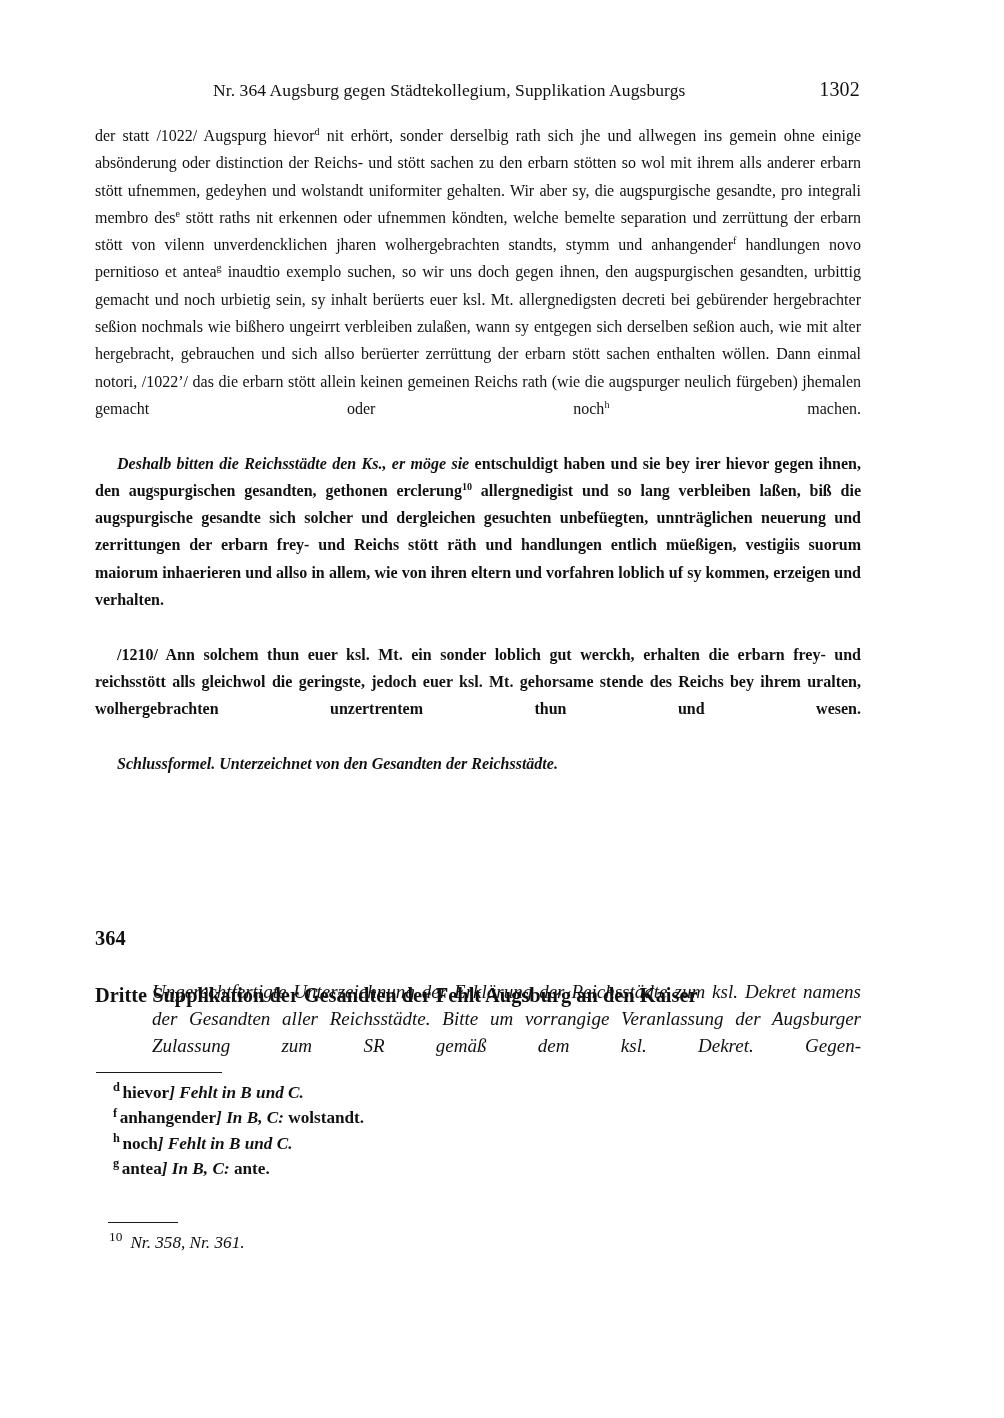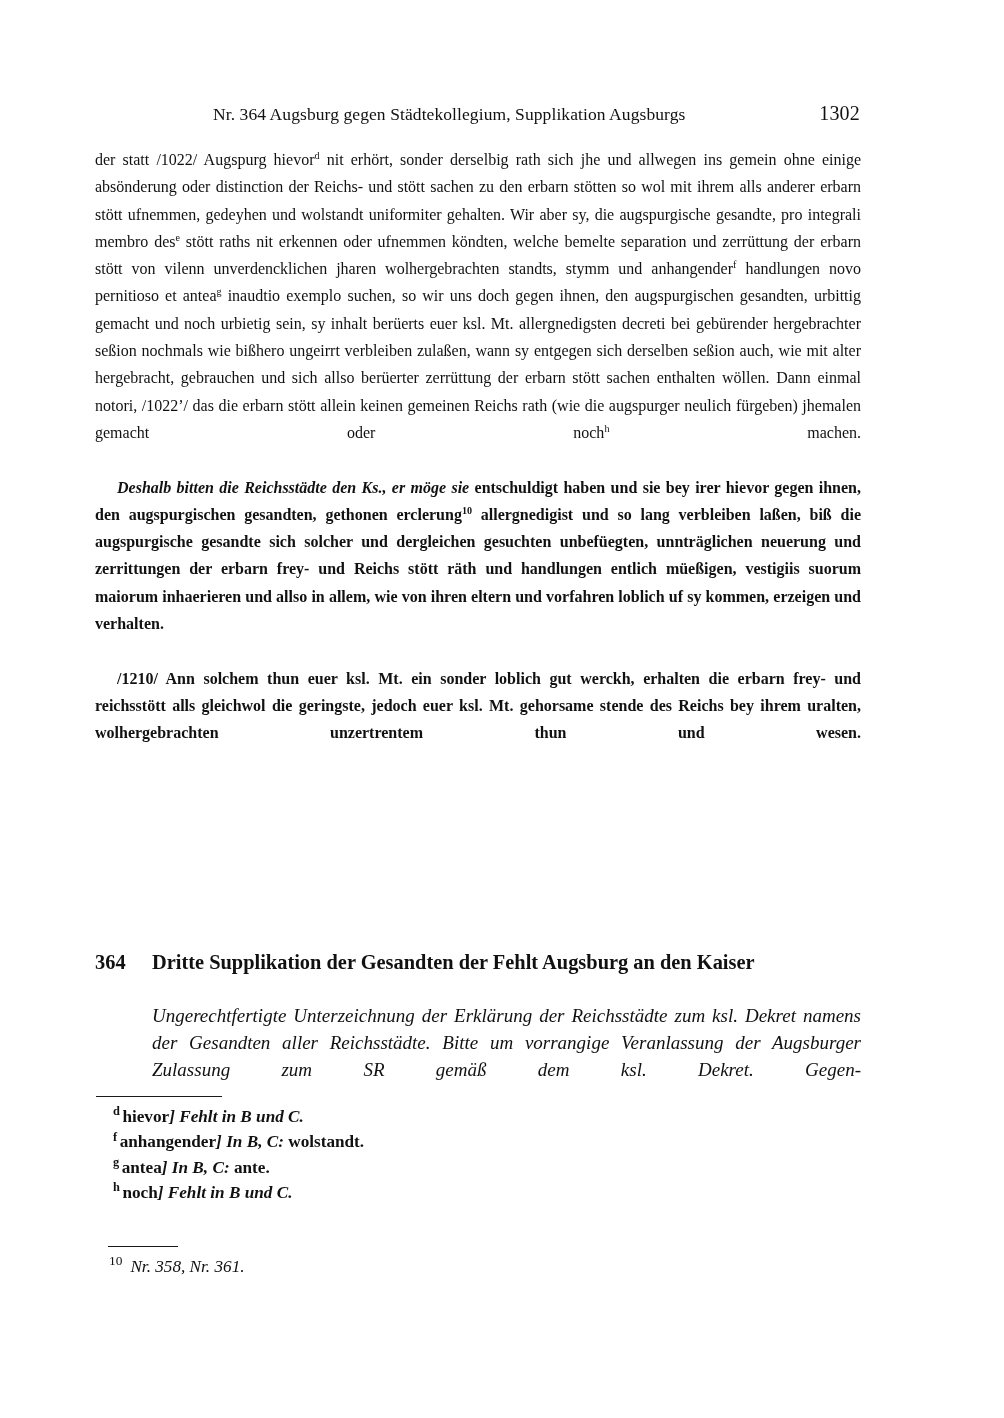--- a/index.html
+++ b/index.html
@@ -14,21 +14,20 @@
     font-family: "Liberation Serif", "DejaVu Serif", serif;
     color: #111111;
     overflow: hidden;
   }
 
   .page {
     position: absolute;
     left: 0; top: 0;
     width: 1004px;
     height: 1278px;
-    margin-top: 24px;
   }
 
   
   .runhead {
     position: absolute;
     left: 95px;
     top: 78px;
     width: 765px;
     height: 26px;
     display: flex;
@@ -88,20 +87,21 @@
   .section-heading {
     position: absolute;
     left: 95px;
     top: 925px;
     width: 766px;
     font-size: 20.4px;
     font-weight: bold;
     line-height: 26px;
     display: flex;
     align-items: baseline;
+    flex-direction: column;
   }
   .section-number {
     width: 57px;
     flex: 0 0 57px;
   }
   .section-title { flex: 1 1 auto; }
 
   
   .regest {
     position: absolute;
@@ -185,39 +185,40 @@
   </div>
 
   <div class="textblock">
 
     <p class="body"><span>der statt /1022/ Augspurg hievor</span><sup class="note">d</sup><span> nit erhört, sonder derselbig rath sich jhe und allwegen ins gemein ohne einige absönderung oder distinction der Reichs- und stött sachen zu den erbarn stötten so wol mit ihrem alls anderer erbarn stött ufnemmen, gedeyhen und wolstandt uniformiter gehalten. Wir aber sy, die augspurgische gesandte, pro integrali membro des</span><sup class="note">e</sup><span> stött raths nit erkennen oder ufnemmen köndten, welche bemelte separation und zerrüttung der erbarn stött von vilenn unverdencklichen jharen wolhergebrachten standts, stymm und anhangender</span><sup class="note">f</sup><span> handlungen novo pernitioso et antea</span><sup class="note">g</sup><span> inaudtio exemplo suchen, so wir uns doch gegen ihnen, den augspurgischen gesandten, urbittig gemacht und noch urbietig sein, sy inhalt berüerts euer ksl. Mt. allergnedigsten decreti bei gebürender hergebrachter seßion nochmals wie bißhero ungeirrt verbleiben zulaßen, wann sy entgegen sich derselben seßion auch, wie mit alter hergebracht, gebrauchen und sich allso berüerter zerrüttung der erbarn stött sachen enthalten wöllen. Dann einmal notori, /1022’/ das die erbarn stött allein keinen gemeinen Reichs rath (wie die augspurger neulich fürgeben) jhemalen gemacht oder noch</span><sup class="note">h</sup><span> machen.</span></p>
 
     <p class="body indent"><span class="it">Deshalb bitten die Reichsstädte den Ks., er möge sie</span><span> entschuldigt haben und sie bey irer hievor gegen ihnen, den augspurgischen gesandten, gethonen erclerung</span><sup class="note">10</sup><span> allergnedigist und so lang verbleiben laßen, biß die augspurgische gesandte sich solcher und dergleichen gesuchten unbefüegten, unnträglichen neuerung und zerrittungen der erbarn frey- und Reichs stött räth und handlungen entlich müeßigen, vestigiis suorum maiorum inhaerieren und allso in allem, wie von ihren eltern und vorfahren loblich uf sy kommen, erzeigen und verhalten.</span></p>
 
     <p class="body indent"><span>/1210/ Ann solchem thun euer ksl. Mt. ein sonder loblich gut werckh, erhalten die erbarn frey- und reichsstött alls gleichwol die geringste, jedoch euer ksl. Mt. gehorsame stende des Reichs bey ihrem uralten, wolhergebrachten unzertrentem thun und wesen.</span></p>
 
+    <p class="body indent nostretch"><span class="it">Schlussformel. Unterzeichnet von den Gesandten der Reichsstädte.</span></p>
 
   </div>
 
   <div class="section-heading">
     <span class="section-number">364</span>
     <span class="section-title">Dritte Supplikation der Gesandten der Fehlt Augsburg an den Kaiser</span>
   </div>
 
   <div class="regest">
     <span>Ungerechtfertigte Unterzeichnung der Erklärung der Reichsstädte zum ksl. Dekret namens der Gesandten aller Reichsstädte. Bitte um vorrangige Veranlassung der Augsburger Zulassung zum SR gemäß dem ksl. Dekret. Gegen-</span>
   </div>
 
   <div class="apparatus">
     <div class="app-rule"></div>
     <div id="apparatus-list">
         <div class="app-line"><span class="siglum">d</span><span>hievor</span><i>]</i><i> Fehlt in B und C.</i></div>
         <div class="app-line"><span class="siglum">f</span><span>anhangender</span><i>]</i><i> In B, C:</i><span> wolstandt.</span></div>
+        <div class="app-line"><span class="siglum">h</span><span>noch</span><i>]</i><i> Fehlt in B und C.</i></div>
         <div class="app-line"><span class="siglum">g</span><span>antea</span><i>]</i><i> In B, C:</i><span> ante.</span></div>
-        <div class="app-line"><span class="siglum">h</span><span>noch</span><i>]</i><i> Fehlt in B und C.</i></div>
       </div>
   </div>
 
   <div class="footnotes">
     <div class="fn-rule"></div>
     <div id="footnote-list">
         <div class="fn-line"><span class="fn-num">10</span><i>Nr. 358, Nr. 361.</i></div>
       </div>
   </div>
 

